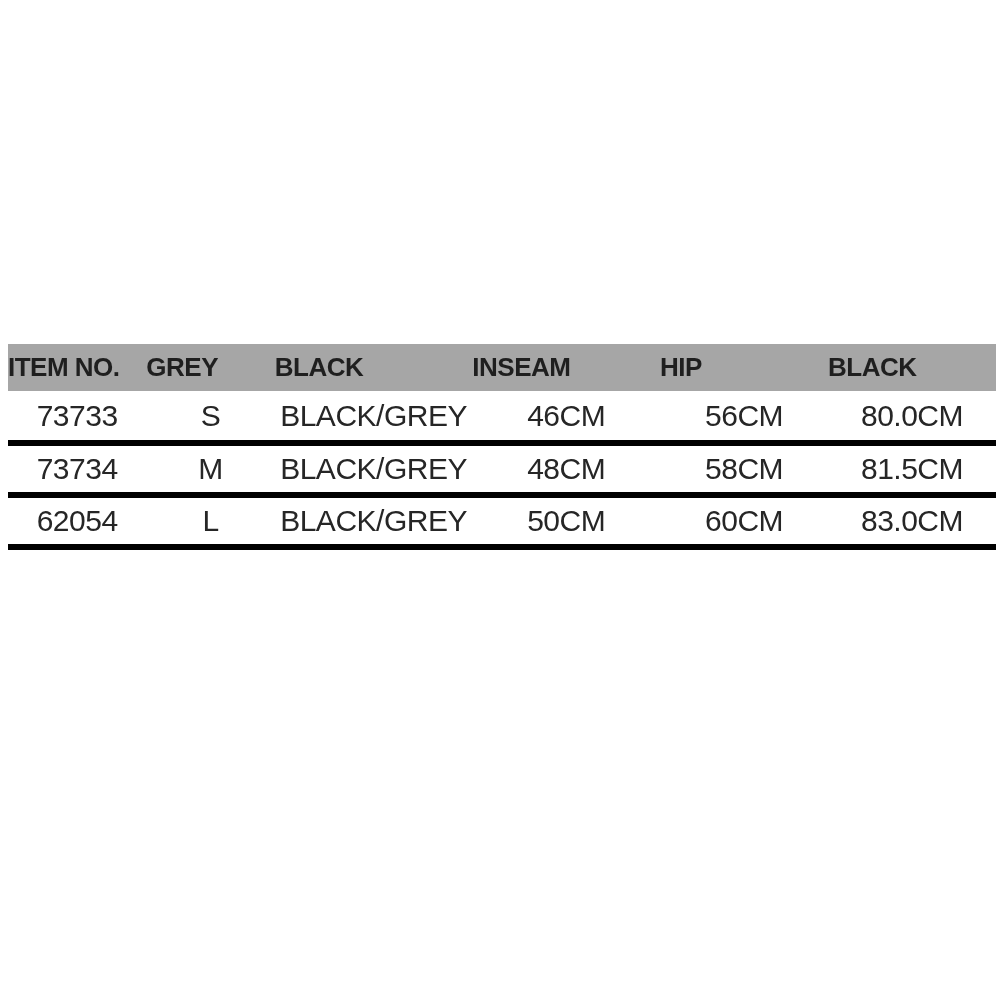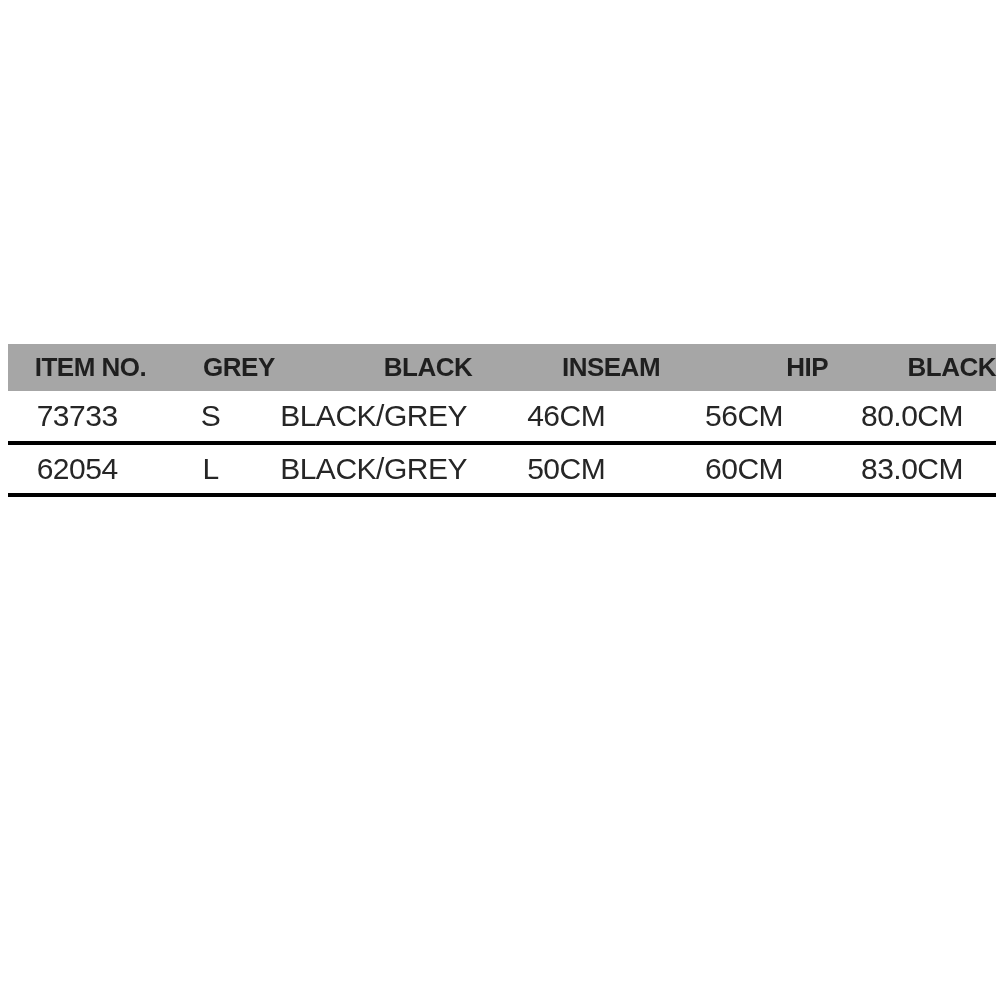--- a/index.html
+++ b/index.html
@@ -30,33 +30,33 @@
   .size-table col.c4 { width: 19%; }
   .size-table col.c5 { width: 17%; }
   .size-table col.c6 { width: 17%; }
   .size-table th {
     background: #a6a6a6;
     color: #1f1f1f;
     font-size: 26px;
     font-weight: bold;
     letter-spacing: -0.5px;
     height: 47px;
-    text-align: right;
+    text-align: left;
     vertical-align: middle;
     border: none;
   }
   .size-table td {
     color: #262626;
     font-size: 30px;
     font-weight: normal;
     letter-spacing: -0.5px;
     height: 52px;
     text-align: center;
     vertical-align: middle;
-    border-bottom: 4px solid #000000;
+    border-bottom: 6px solid #000000;
     background: #ffffff;
   }
 </style>
 </head>
 <body>
 
 <div class="page">
   <table class="size-table">
     <colgroup>
       <col class="c1">
@@ -79,20 +79,28 @@
     <tbody>
       <tr>
         <td>73733</td>
         <td>S</td>
         <td>BLACK/GREY</td>
         <td>46CM</td>
         <td>56CM</td>
         <td>80.0CM</td>
       </tr>
       <tr>
+        <td>73734</td>
+        <td>M</td>
+        <td>BLACK/GREY</td>
+        <td>48CM</td>
+        <td>58CM</td>
+        <td>81.5CM</td>
+      </tr>
+      <tr>
         <td>62054</td>
         <td>L</td>
         <td>BLACK/GREY</td>
         <td>50CM</td>
         <td>60CM</td>
         <td>83.0CM</td>
       </tr>
     </tbody>
   </table>
 </div>

